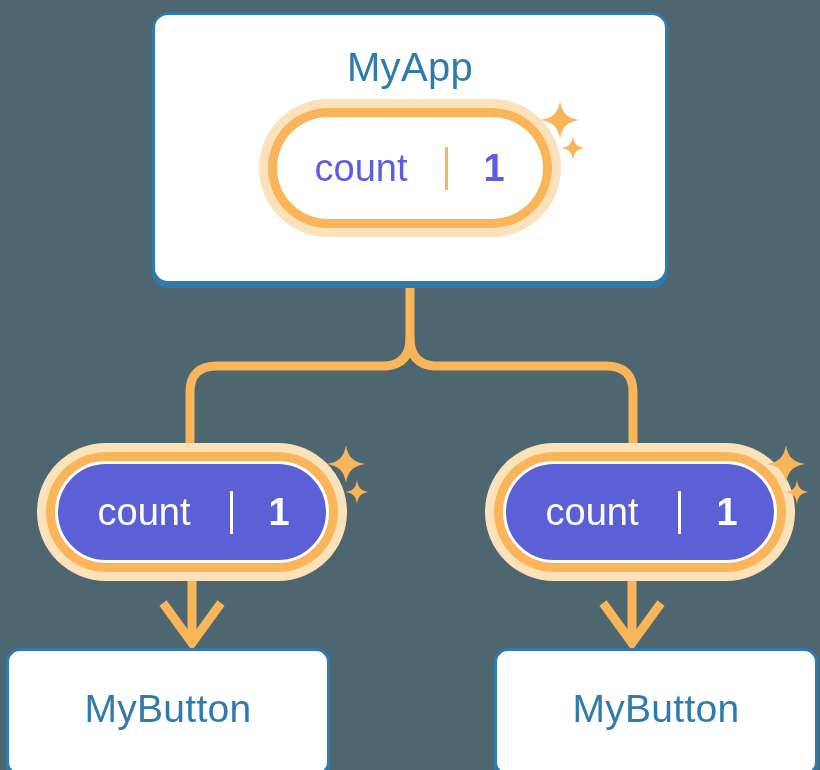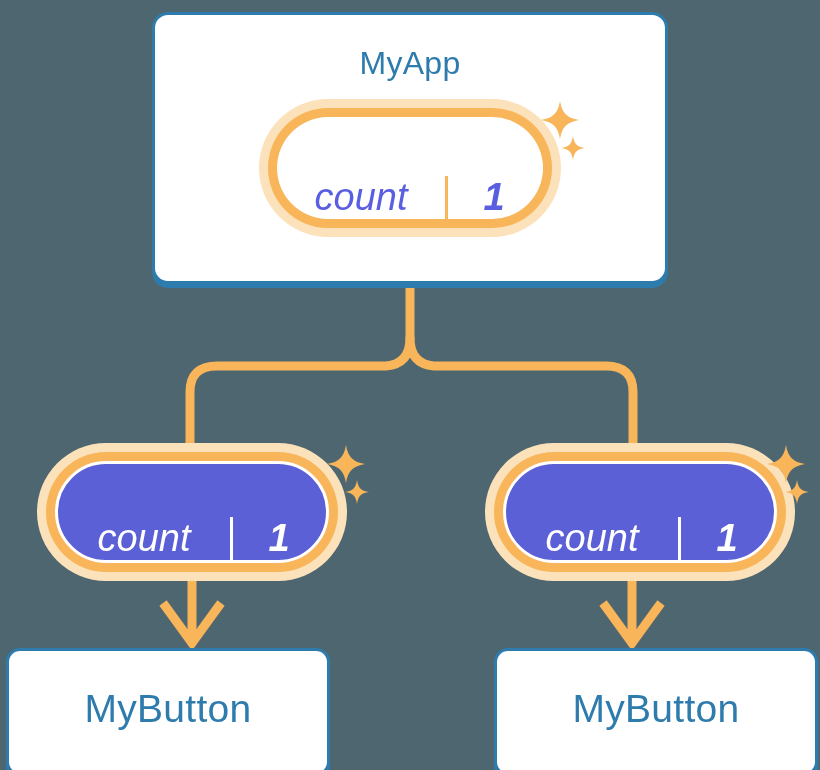--- a/index.html
+++ b/index.html
@@ -45,21 +45,21 @@
     left: 152px;
     top: 12px;
     width: 516px;
     height: 272px;
     border-radius: 16px;
   }
 
   .card-title {
     text-align: center;
     color: #2e7bad;
-    font-size: 32px;
+    font-size: 40px;
     font-weight: 500;
     letter-spacing: 0.3px;
   }
 
   #app-card .card-title {
     margin-top: 30px;
   }
 
   .button-card {
     width: 324px;
@@ -87,24 +87,23 @@
     border-radius: 999px;
     background: #f8b55a;
     padding: 9px;
     box-shadow: 0 0 0 9px #fce2bb;
   }
 
   .pill-inner {
     box-sizing: border-box;
     border-radius: 999px;
     display: flex;
-    align-items: flex-end;
+    align-items: center;
     overflow: hidden;
     height: 100%;
-    font-style: italic;
   }
 
   .pill-key, .pill-val {
     display: flex;
     align-items: center;
     justify-content: center;
     font-size: 38px;
     font-weight: 400;
   }
 

